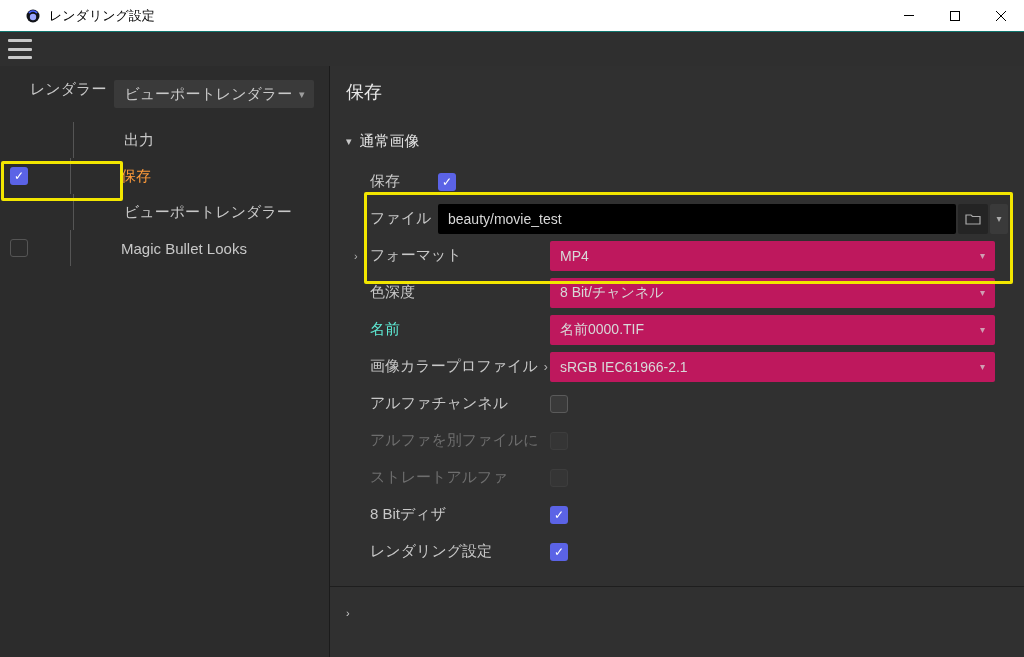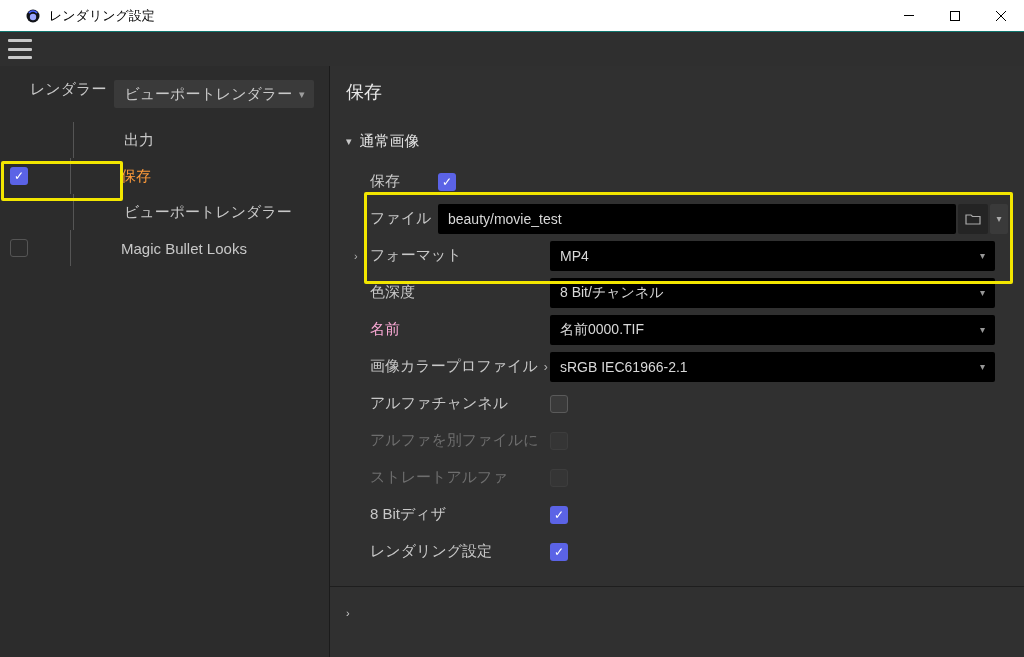--- a/index.html
+++ b/index.html
@@ -63,21 +63,21 @@
   .section-header {
     display: flex; align-items: center; font-size: 15px; color: #e2e2e2;
     padding: 6px 0 12px 2px; font-weight: 500;
   }
   .section-header .chev { margin-right: 8px; font-size: 11px; opacity: .85; display:inline-block; }
   .section-header .chev.open { transform: rotate(0deg); }
 
   .rows { padding-left: 26px; }
   .row { display: flex; align-items: center; min-height: 37px; font-size: 15px; }
   .row .lbl { width: 180px; color: #c8c8c8; display: flex; align-items: center; }
-  .row .lbl.orange { color: #f9a8d4; }
+  .row .lbl.orange { color: #5eead4; }
   .row .lbl.dim { color: #6e6e6e; }
   .row .lbl .pre-chev { width: 14px; display: inline-block; font-size: 11px; margin-left: -16px; margin-right: 2px; opacity: .85; }
   .row .lbl .post-chev { font-size: 12px; margin-left: 6px; opacity: .85; }
   .row .ctrl { flex: 1; display: flex; align-items: center; }
 
   .checkbox {
     width: 18px; height: 18px; border-radius: 3px;
     display: inline-flex; align-items: center; justify-content: center; font-size: 12px;
   }
   .checkbox.off { border: 1px solid #5a5a5a; background: #3a3a3a; }
@@ -93,21 +93,21 @@
     width: 30px; height: 30px; background: #242424; margin-left: 2px; border-radius: 2px;
     display: flex; align-items: center; justify-content: center;
   }
   .folder-btn svg { width: 16px; height: 12px; }
   .drop-btn {
     width: 18px; height: 30px; background: #3a3a3a; margin-left: 2px; border-radius: 2px;
     display: flex; align-items: center; justify-content: center; font-size: 10px; color: #aaa;
   }
 
   .select {
-    flex: 1; max-width: 445px; height: 30px; background: #000000; border-radius: 2px;
+    flex: 1; max-width: 445px; height: 30px; background: #be185d; border-radius: 2px;
     display: flex; align-items: center; justify-content: space-between; padding: 0 10px;
     color: #d8d8d8; font-size: 14px;
   }
   .select .sv { flex: 1; }
   .select .sc { font-size: 10px; opacity: .7; }
 
   .section-sep { border-top: 1px solid #1e1e1e; margin: 16px -16px 0 -14px; padding-top: 14px; padding-left: 14px; }
   
   .row.file .lbl { width: 68px; }
   .row.file .textinput { max-width: none; }

